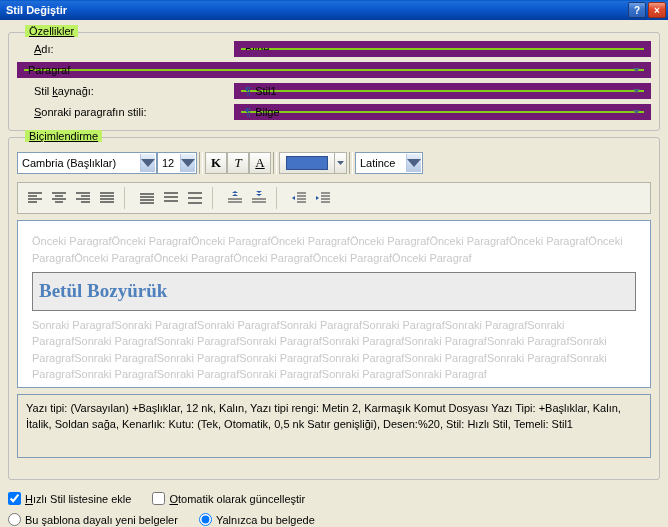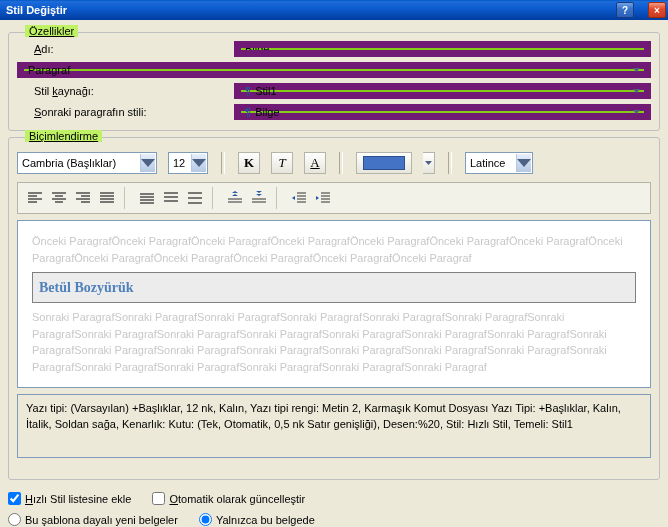--- a/index.html
+++ b/index.html
@@ -1,18 +1,18 @@
 <!DOCTYPE html>
 <html><head>
 <meta charset="utf-8">
 <style>
 * { box-sizing: border-box; margin: 0; padding: 0; font-family: Tahoma, Arial, sans-serif; font-size: 11px; }
 body { background: #ece9d8; width: 668px; height: 527px; overflow: hidden; }
 
-.titlebar { background: linear-gradient(to bottom, #0058c7, #1e6cd8 8%, #0d5cd0 40%, #003c9f); height: 20px; display: flex; align-items: center; padding: 0 2px 0 6px; color: #fff; font-weight: bold; font-size: 12px; gap: 12px; }
+.titlebar { background: linear-gradient(to bottom, #0058c7, #1e6cd8 8%, #0d5cd0 40%, #003c9f); height: 20px; display: flex; align-items: center; padding: 0 2px 0 6px; color: #fff; font-weight: bold; font-size: 12px; }
 .titlebar .spacer { flex: 1; }
 .title-btn { width: 18px; height: 16px; background: linear-gradient(to bottom,#6fa1e6,#3b74cc 40%,#2a5fb8); border: 1px solid #1a3d7a; border-radius: 2px; margin-left: 2px; display:flex; align-items:center; justify-content:center; color:#fff; font-weight:bold; font-size:10px; cursor:pointer; }
 .title-btn.close { background: linear-gradient(to bottom,#f09d88,#e24d2e 40%,#c93b1f); border-color:#9c2c11; }
 
 .body { padding: 6px 8px 8px 8px; }
 
 .groupbox { border: 1px solid #bfbfbf; border-radius: 3px; padding: 8px 8px 10px 8px; margin-top: 6px; position: relative; }
 .grouplabel { position: absolute; top: -8px; left: 16px; background: #bef264; padding: 0 4px; color: #000; text-decoration: underline; }
 
 .row { display: flex; align-items: center; margin-bottom: 5px; gap: 4px; }
@@ -20,34 +20,34 @@
 .u { text-decoration: underline; }
 
 .input, .select { border: 7px solid #701a75; background: #84cc16; height: 16px; padding: 1px 4px; font-size: 11px; }
 .input { flex: 1; }
 .select { flex: 1; display: flex; align-items: center; position: relative; padding-right: 18px; }
 .select .dd { position: absolute; right: 1px; top: 1px; bottom: 1px; width: 15px; background: linear-gradient(to bottom,#e8f0fb,#cbdaf0 50%,#b6c9e4); border-left:1px solid #b6c9e4; display:flex; align-items:center; justify-content:center; cursor:pointer; }
 .select .dd svg { width:7px; height:4px; }
 
 .pilcrow { color:#2b4f9b; font-weight:bold; margin-right: 4px; }
 
-.toolbar { display:flex; align-items:center; gap:11px; margin-top:6px; }
+.toolbar { display:flex; align-items:center; gap:0; margin-top:6px; }
 .tb-select { border:1px solid #7f9db9; background:#fff; height:22px; display:flex; align-items:center; padding:0 18px 0 4px; position:relative; }
 .tb-select .dd { position:absolute; right:1px; top:1px; bottom:1px; width:15px; background: linear-gradient(to bottom,#e8f0fb,#cbdaf0 50%,#b6c9e4); border-left:1px solid #b6c9e4; display:flex; align-items:center; justify-content:center; cursor:pointer; }
 .tb-btn { width:22px; height:22px; border:1px solid #b4b4a8; background: linear-gradient(to bottom,#fefefe,#e7e6dc); display:flex; align-items:center; justify-content:center; cursor:pointer; font-family:'Times New Roman',serif; font-size:13px; }
 .tb-sep { width:4px; height:22px; border-left:1px solid #aca899; border-right:1px solid #fff; margin:0 2px; }
 .color-swatch { width:42px; height:14px; background:#4472c4; border:1px solid #2e4f8e; }
 .split-dd { width: 12px; height: 22px; border:1px solid #b4b4a8; border-left:none; background: linear-gradient(to bottom,#fefefe,#e7e6dc); display:flex; align-items:center; justify-content:center; cursor:pointer; }
 
 .toolbar2 { border:1px solid #b4b4a8; padding:4px 6px; margin-top:8px; background:#f3f2e9; display:flex; align-items:center; gap:2px; }
 .t2 { width:22px; height:22px; display:flex; align-items:center; justify-content:center; cursor:pointer; border:1px solid transparent; }
 .t2-sep { width:6px; height:22px; border-left:1px solid #c8c5b4; margin:0 4px; }
 
 .preview { border:1px solid #7f9db9; background:#fff; margin-top:6px; height:168px; padding:12px 14px; overflow:hidden; font-size:10px; color:#c8c8c8; line-height:1.5; }
-.sample-row { border:1px solid #808080; background:#ececec; padding:4px 6px; margin:6px 0; color:#4f81bd; font-family:'Times New Roman',serif; font-size:14px; font-weight:bold; }
+.sample-row { border:1px solid #808080; background:#ececec; padding:4px 6px; margin:6px 0; color:#4f81bd; font-family:'Times New Roman',serif; font-size:19px; font-weight:bold; }
 
 .desc { border:1px solid #7f9db9; background:#ece9d8; margin-top:6px; padding:6px 8px; line-height:1.45; height: 64px; }
 
 .checks { margin-top:12px; }
 .checks label { display:inline-flex; align-items:center; margin-right:18px; cursor:pointer; }
 .checks input { margin-right:4px; }
 
 svg.ali line{ stroke:#333; stroke-width:1.3; }
 </style>
 </head>

